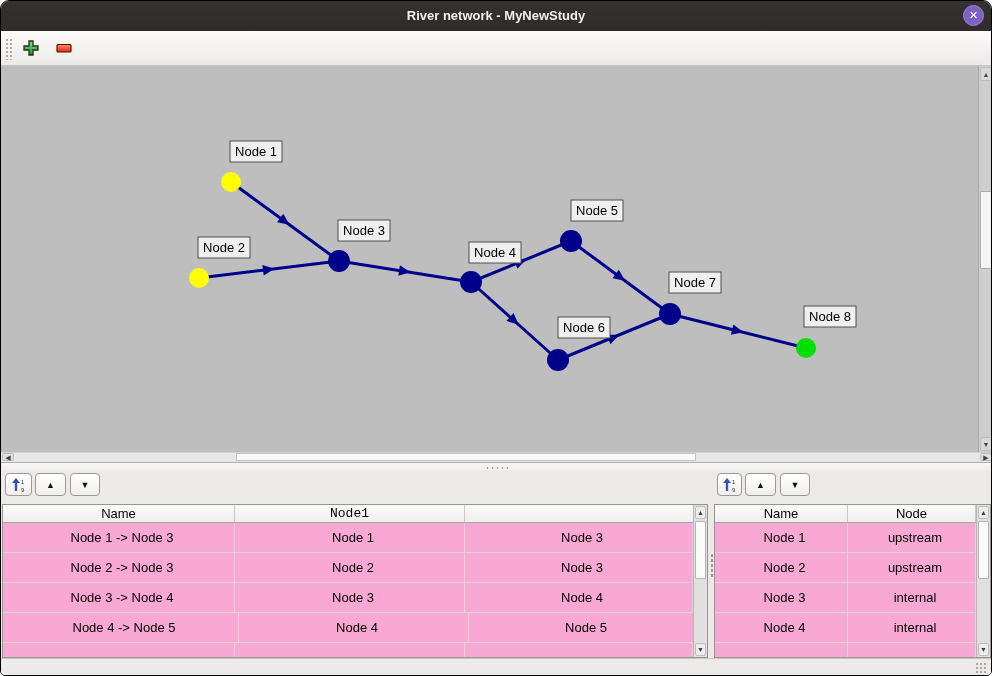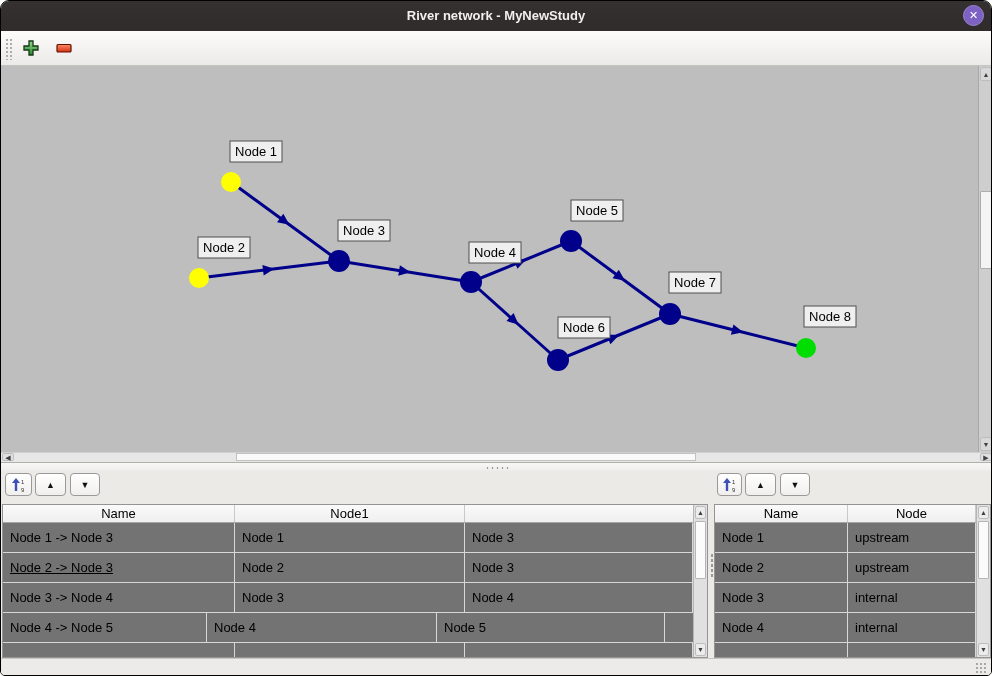--- a/index.html
+++ b/index.html
@@ -90,21 +90,21 @@
     display:flex; align-items:center; justify-content:center;
     font-size:9px; color:#111; cursor:pointer; padding:0;
   }
   
   .t-frame { position:absolute; top:503px; height:154px; border:1px solid #949494; background:#fff; overflow:hidden; }
   .t-head { display:flex; height:18px; background:linear-gradient(#fafafa,#efefef); border-bottom:1px solid #a6a6a6; }
   .t-th {
     font-size:13px; color:#000; text-align:center; line-height:17px;
     border-right:1px solid #c9c9c9; overflow:hidden; white-space:nowrap; cursor:pointer;
   }
-  .t-row { display:flex; height:30px; border-bottom:1px solid #d7d7d7; background:#737373; }
+  .t-row { display:flex; height:30px; border-bottom:1px solid #d7d7d7; background:#f9a8d4;text-align:center; }
   .t-td {
     font-size:13px; color:#000; line-height:29px; padding-left:7px;
     border-right:1px solid #d7d7d7; overflow:hidden; white-space:nowrap;
   }
   .t-scroll {
     position:absolute; right:0; top:0; bottom:0; width:14px;
     background:#e0e0e0; border-left:1px solid #b5b5b5;
   }
   .t-scroll .up   { left:1px; right:1px; top:1px; height:13px; background:#ececec; }
   .t-scroll .down { left:1px; right:1px; bottom:1px; height:13px; background:#ececec; }
@@ -277,40 +277,40 @@
   <button class="pbtn" style="left:744px; width:31px;">
     <span>▲</span>
   </button>
   <button class="pbtn" style="left:779px; width:30px;">
     <span>▼</span>
   </button>
 
   <div class="t-frame" style="left:1px; width:706px;" id="links-table">
       <div class="t-head">
         <div class="t-th" style="width: 232px;">Name</div>
-        <div class="t-th" style="width: 230px;">Node1</div>
+        <div class="t-th" style="width: 230px; font-family: Liberation Mono, monospace;">Node1</div>
       </div>
     <div>
         <div class="t-row">
           <div class="t-td" style="width: 232px;">Node 1 -&gt; Node 3</div>
           <div class="t-td" style="width: 230px;">Node 1</div>
           <div class="t-td" style="width: 228px;">Node 3</div>
         </div>
         <div class="t-row">
-          <div class="t-td" style="width: 232px; text-decoration: underline;">Node 2 -&gt; Node 3</div>
+          <div class="t-td" style="width: 232px;">Node 2 -&gt; Node 3</div>
           <div class="t-td" style="width: 230px;">Node 2</div>
           <div class="t-td" style="width: 228px;">Node 3</div>
         </div>
         <div class="t-row">
           <div class="t-td" style="width: 232px;">Node 3 -&gt; Node 4</div>
           <div class="t-td" style="width: 230px;">Node 3</div>
           <div class="t-td" style="width: 228px;">Node 4</div>
         </div>
         <div class="t-row">
-          <div class="t-td" style="width: 204px;">Node 4 -&gt; Node 5</div>
+          <div class="t-td" style="width: 236px;">Node 4 -&gt; Node 5</div>
           <div class="t-td" style="width: 230px;">Node 4</div>
           <div class="t-td" style="width: 228px;">Node 5</div>
         </div>
         <div class="t-row">
           <div class="t-td" style="width: 232px;"></div>
           <div class="t-td" style="width: 230px;"></div>
           <div class="t-td" style="width: 228px;"></div>
         </div>
       </div>
       <div class="t-scroll">

